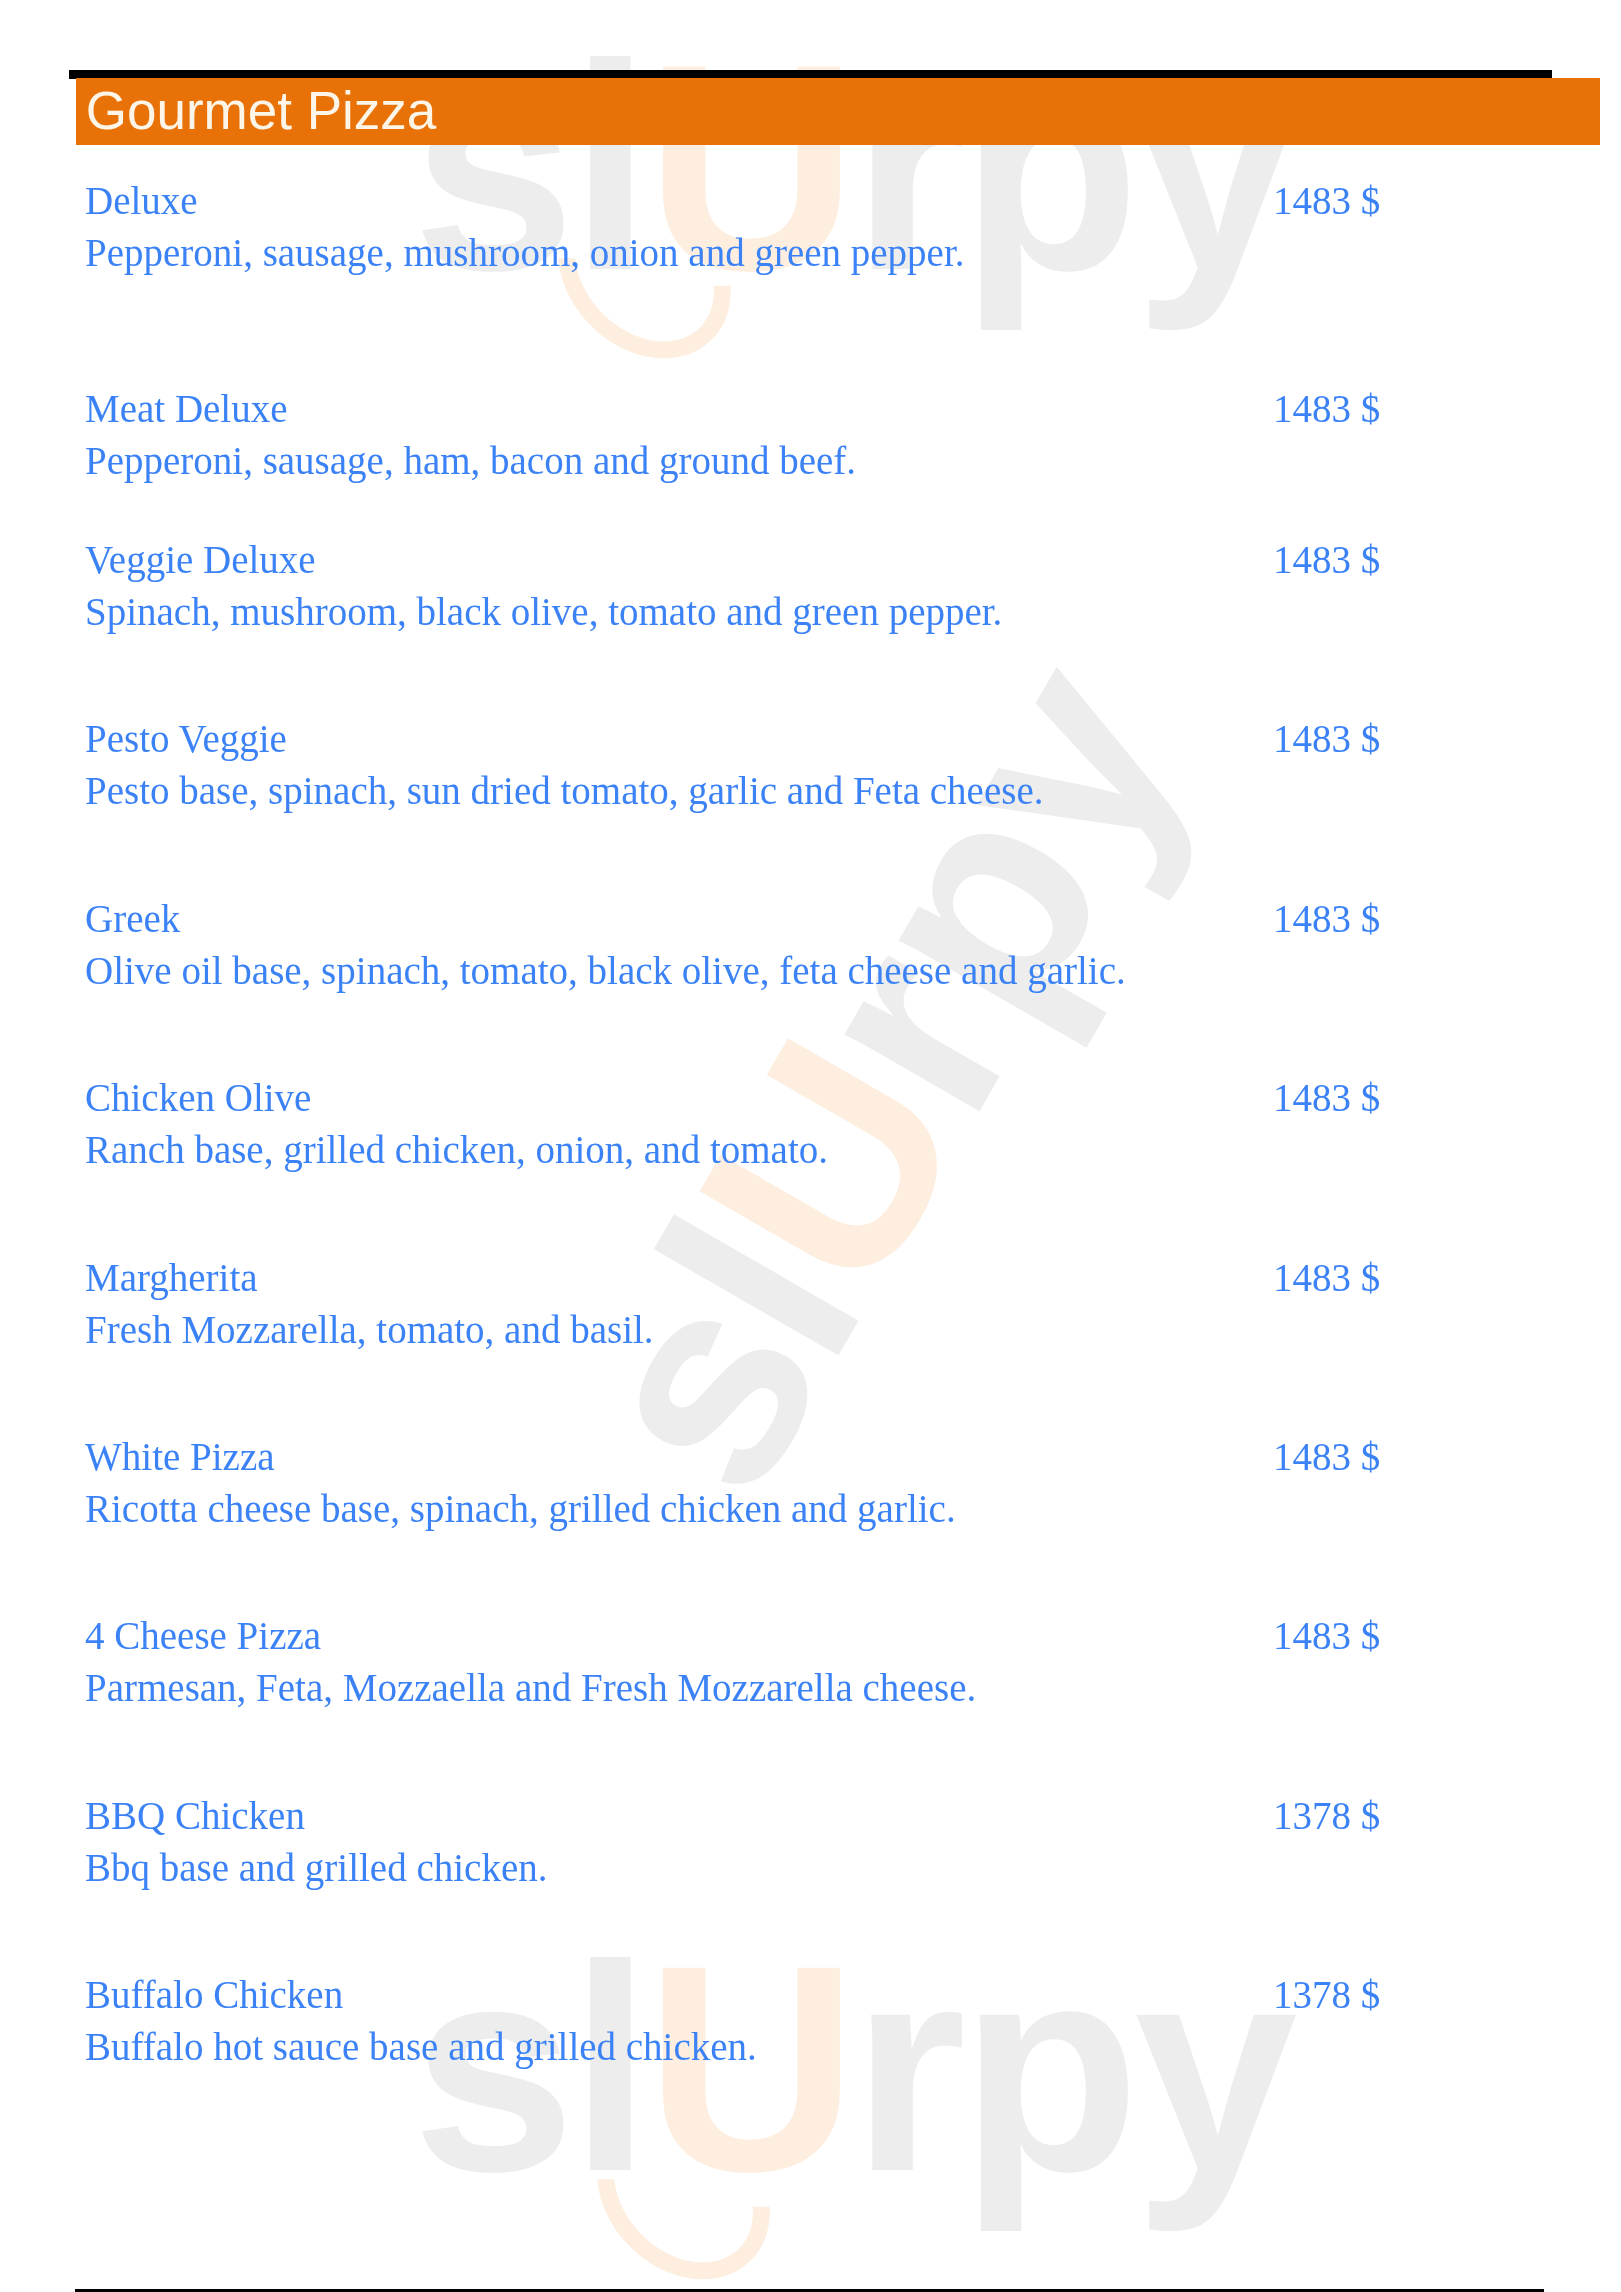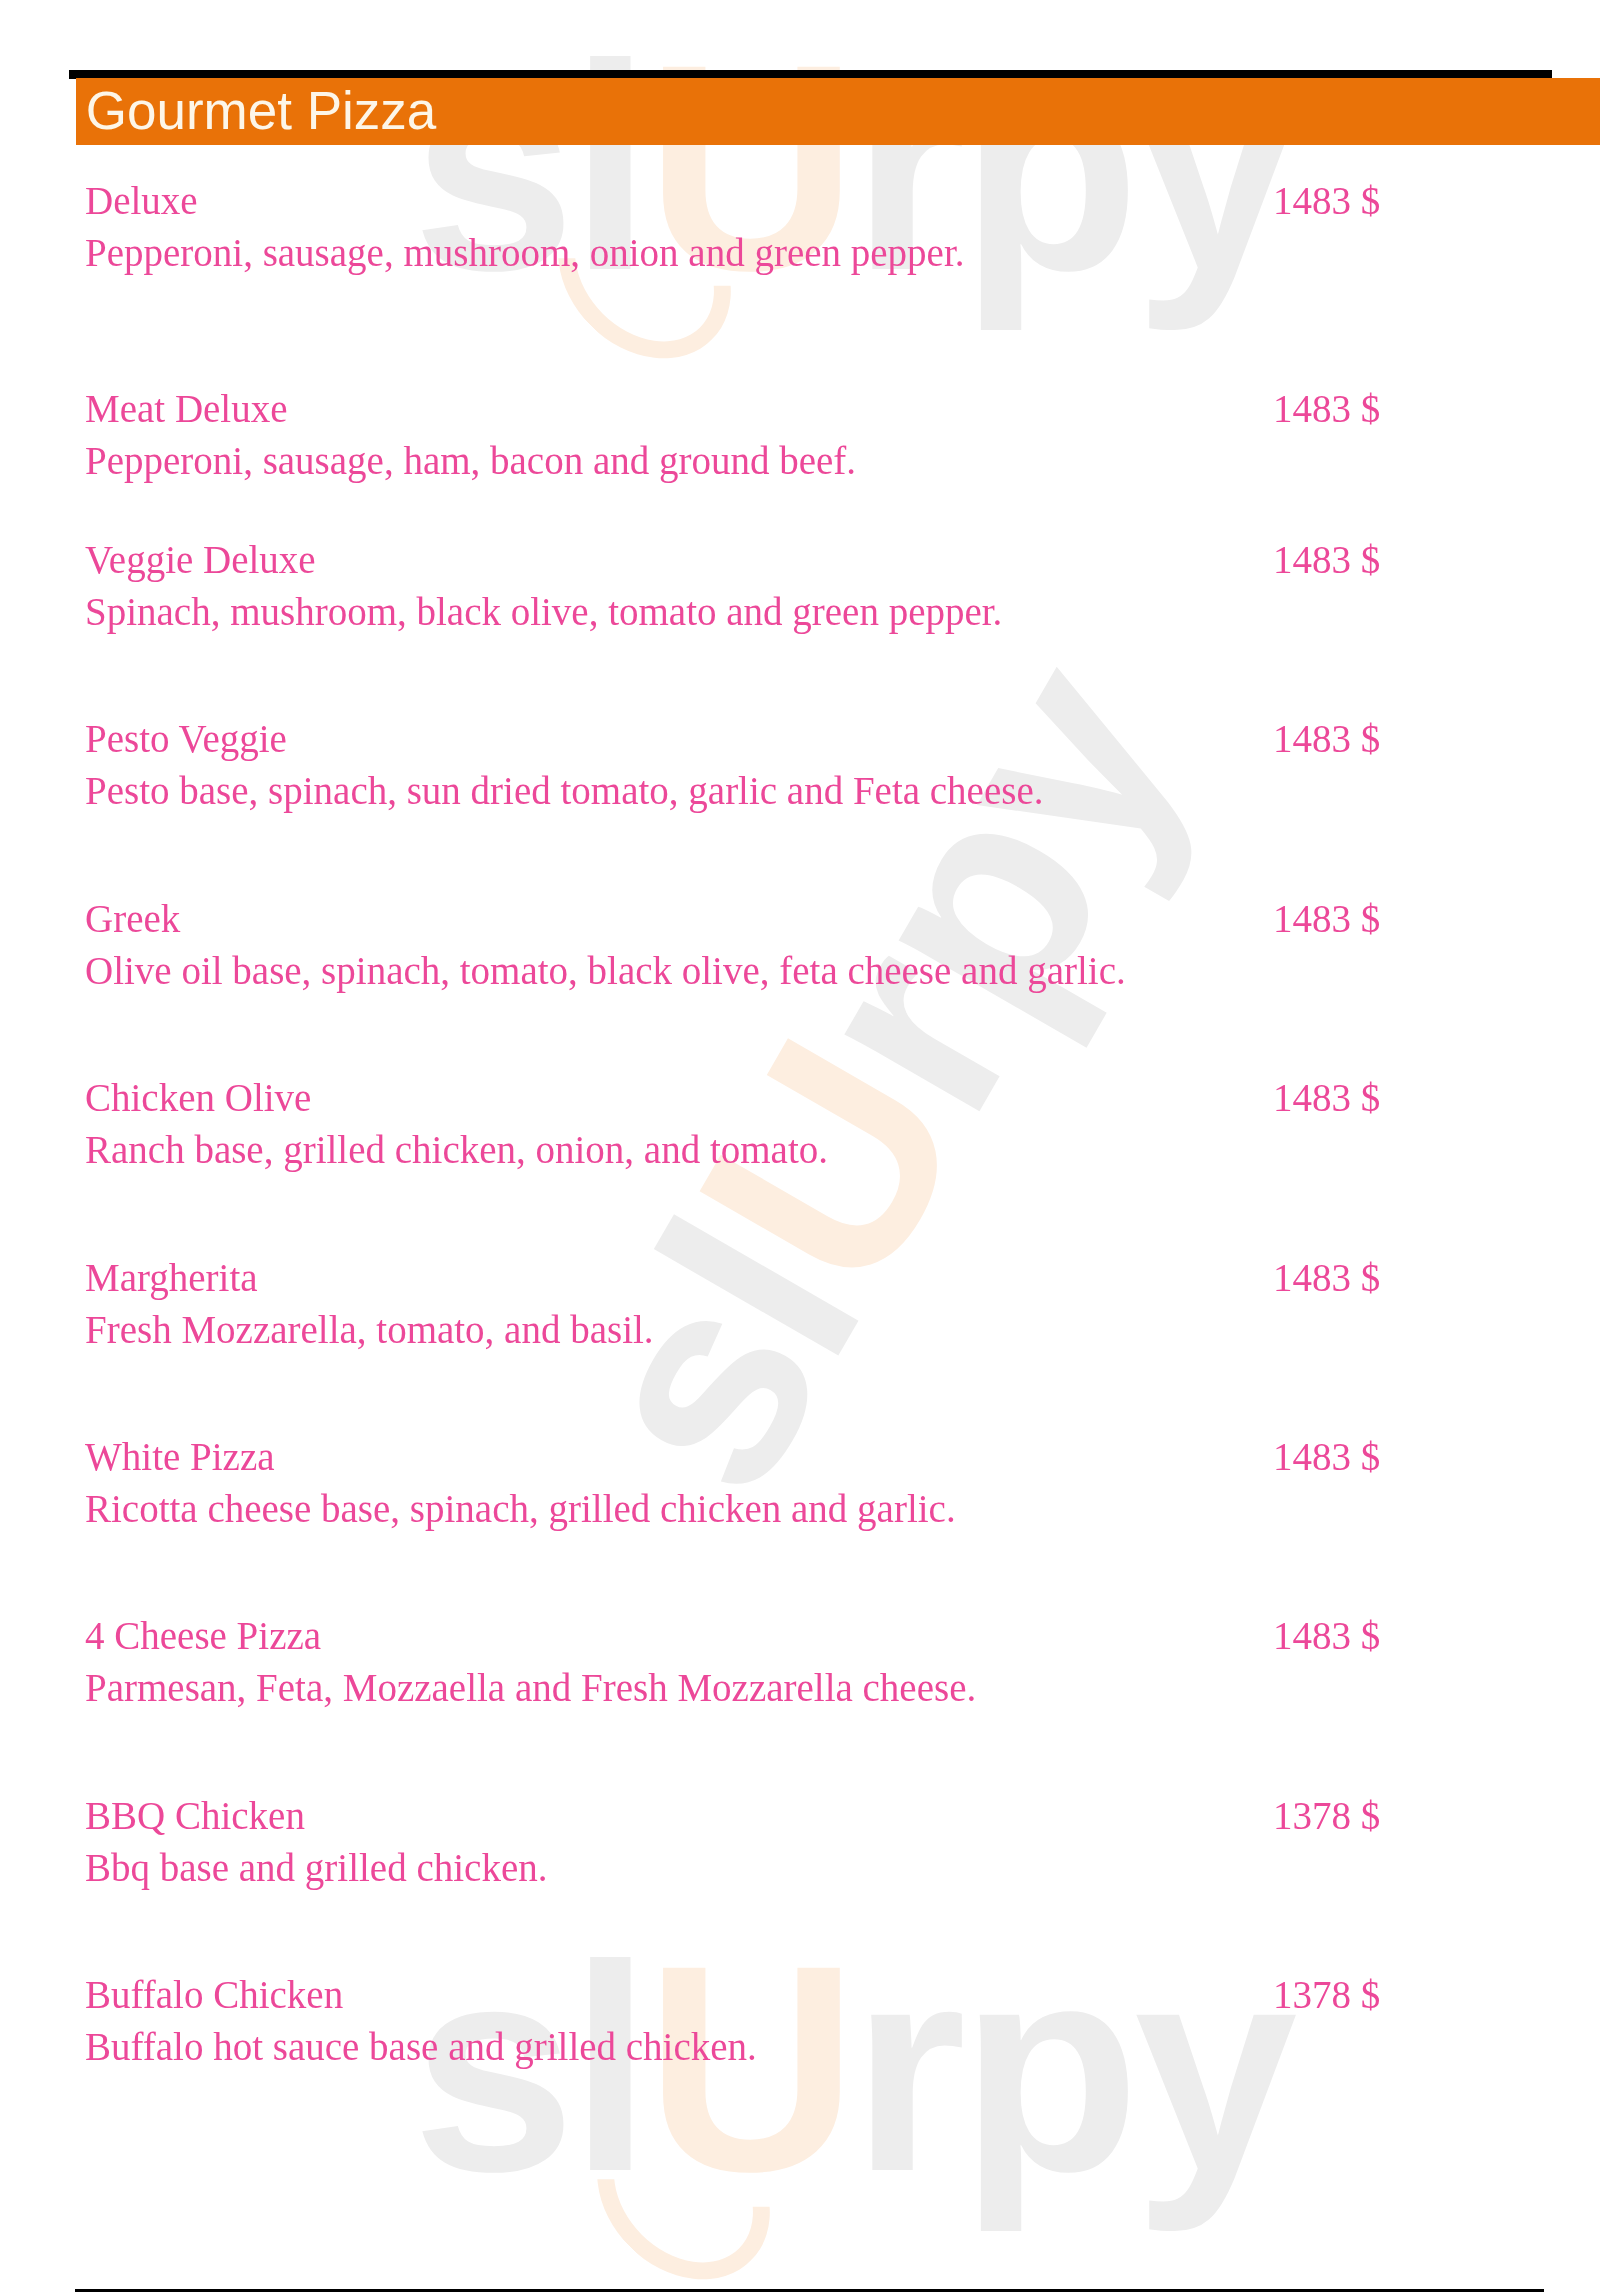--- a/index.html
+++ b/index.html
@@ -16,21 +16,21 @@
   .smile { position: absolute; border: 17.6px solid #fdeee0; border-top-color: transparent; border-left-color: transparent;
            border-radius: 50%; pointer-events: none; }
 
   .top-rule { position: absolute; left: 69px; top: 70px; width: 1483px; height: 8.8px; background: #000000; }
   .header { position: absolute; left: 76px; top: 78px; width: 1524px; height: 67px; background: #e97208; }
   .header-title { position: absolute; left: 9.8px; top: 2px; font-family: "Liberation Sans", sans-serif;
                   font-size: 53px; line-height: 61px; color: #fdf6e8; white-space: nowrap; }
 
   .item { position: absolute; left: 0; width: 1621px; height: 179px; }
   .item-name, .item-desc, .item-price { position: absolute; font-family: "Liberation Serif", serif;
-       font-size: 39px; line-height: 45px; color: #ec4899; white-space: nowrap; }
+       font-size: 39px; line-height: 45px; color: #3b82f6; white-space: nowrap; }
   .item-name { left: 85px; top: 0px; }
   .item-desc { left: 85px; top: 52px; }
   .item-price { left: 1273px; top: 0px; }
 
   .bottom-rule { position: absolute; left: 75px; top: 2289px; width: 1469px; height: 2.9px; background: #000000; }
 </style>
 </head>
 <body>
 
 <div class="page">

